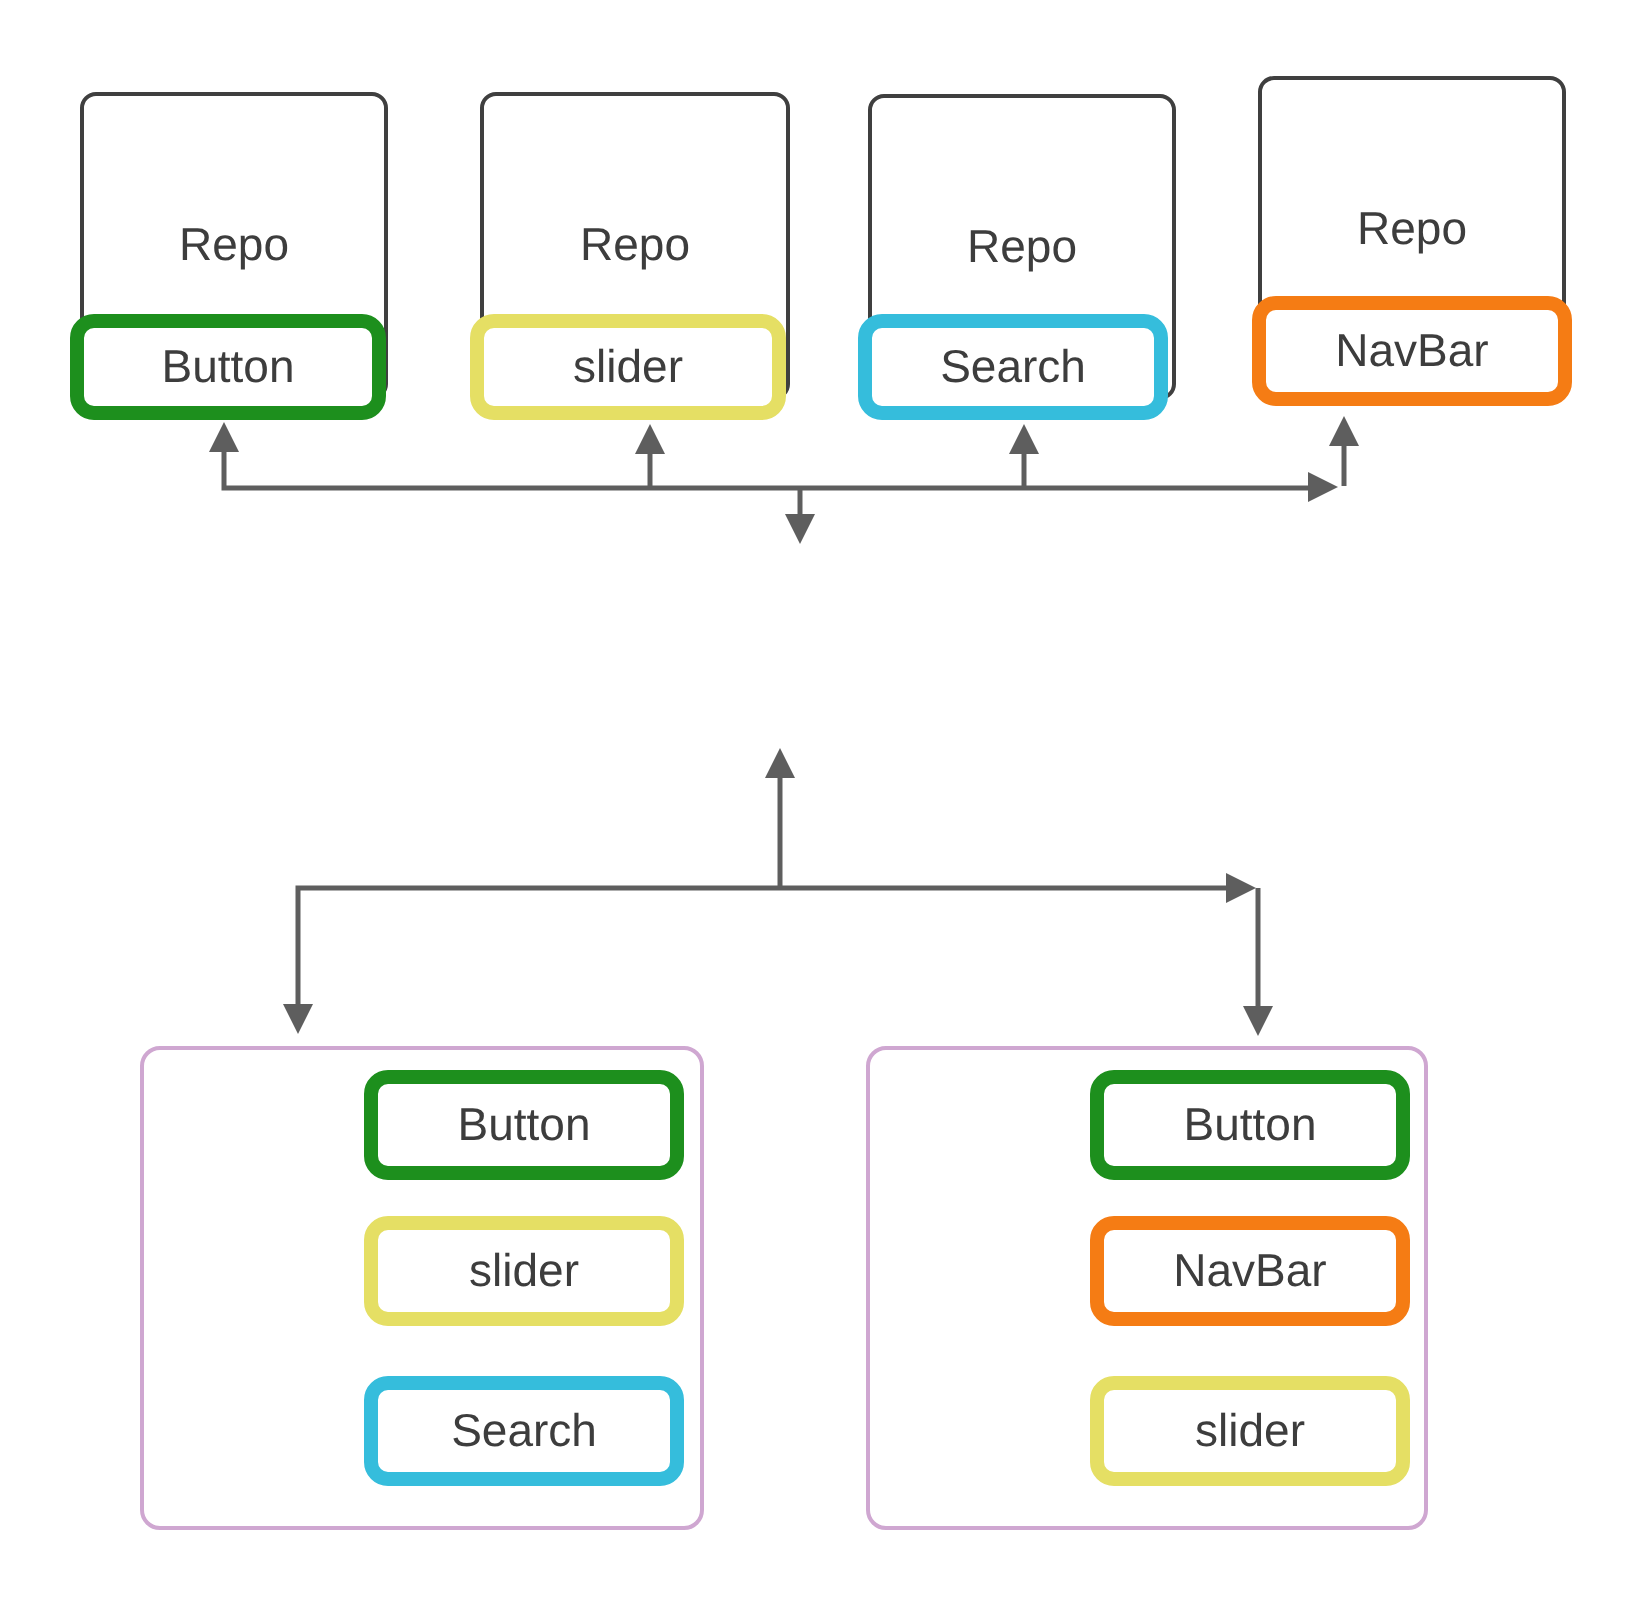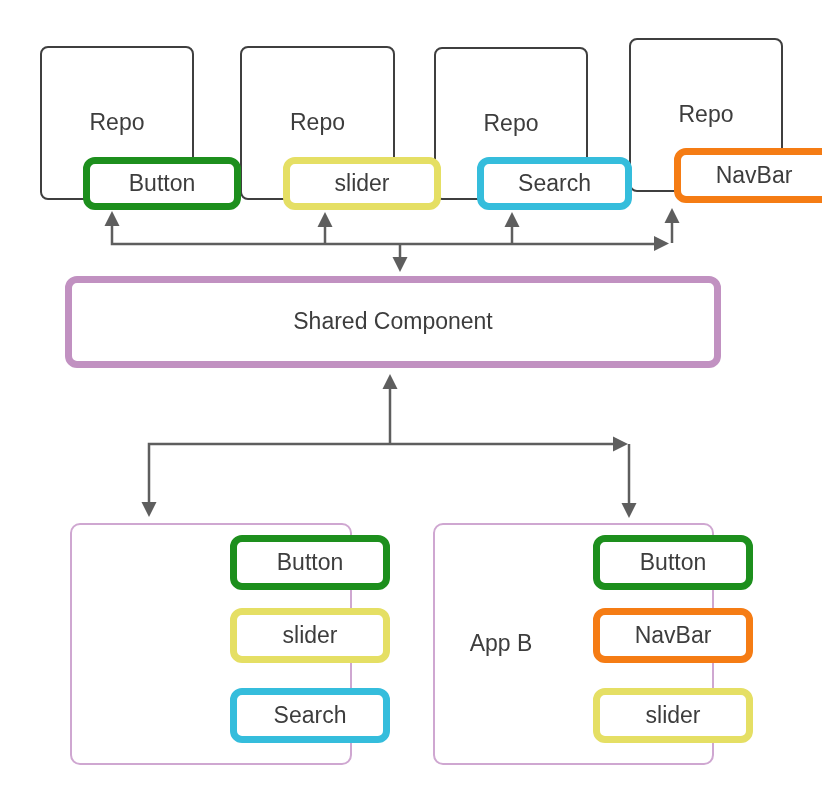--- a/index.html
+++ b/index.html
@@ -35,21 +35,20 @@
   .badge {
     position: absolute;
     background: #ffffff;
     box-sizing: border-box;
     display: flex;
     align-items: center;
     justify-content: center;
     font-size: 23px;
     border: 7px solid #999;
     border-radius: 12px;
-    margin-left: 48px;
   }
   .shared {
     border: 7px solid #c191c1;
     border-radius: 12px;
   }
   .app {
     border: 2px solid #cfa7d1;
     border-radius: 10px;
   }
   .app-label {
@@ -133,38 +132,34 @@
   <div id="badge-2" class="badge" style="border-color: rgb(229, 223, 100);">
     <span>slider</span>
   </div>
   <div id="badge-3" class="badge" style="border-color: rgb(53, 189, 220);">
     <span>Search</span>
   </div>
   <div id="badge-4" class="badge" style="border-color: rgb(245, 124, 20);">
     <span>NavBar</span>
   </div>
 
-  <div id="shared" class="box shared" style="border-color: rgb(193, 145, 193);">
-    <span>Shared Component</span>
-  </div>
 
   <div id="app-a" class="box app">
     <div class="badge app-badge row-1" style="border-color: rgb(29, 143, 29);">
       <span>Button</span>
     </div>
     <div class="badge app-badge row-2" style="border-color: rgb(229, 223, 100);">
       <span>slider</span>
     </div>
     <div class="badge app-badge row-3" style="border-color: rgb(53, 189, 220);">
       <span>Search</span>
     </div>
   </div>
 
   <div id="app-b" class="box app">
-    <div class="app-label">App B</div>
     <div class="badge app-badge row-1" style="border-color: rgb(29, 143, 29);">
       <span>Button</span>
     </div>
     <div class="badge app-badge row-2" style="border-color: rgb(245, 124, 20);">
       <span>NavBar</span>
     </div>
     <div class="badge app-badge row-3" style="border-color: rgb(229, 223, 100);">
       <span>slider</span>
     </div>
   </div>

